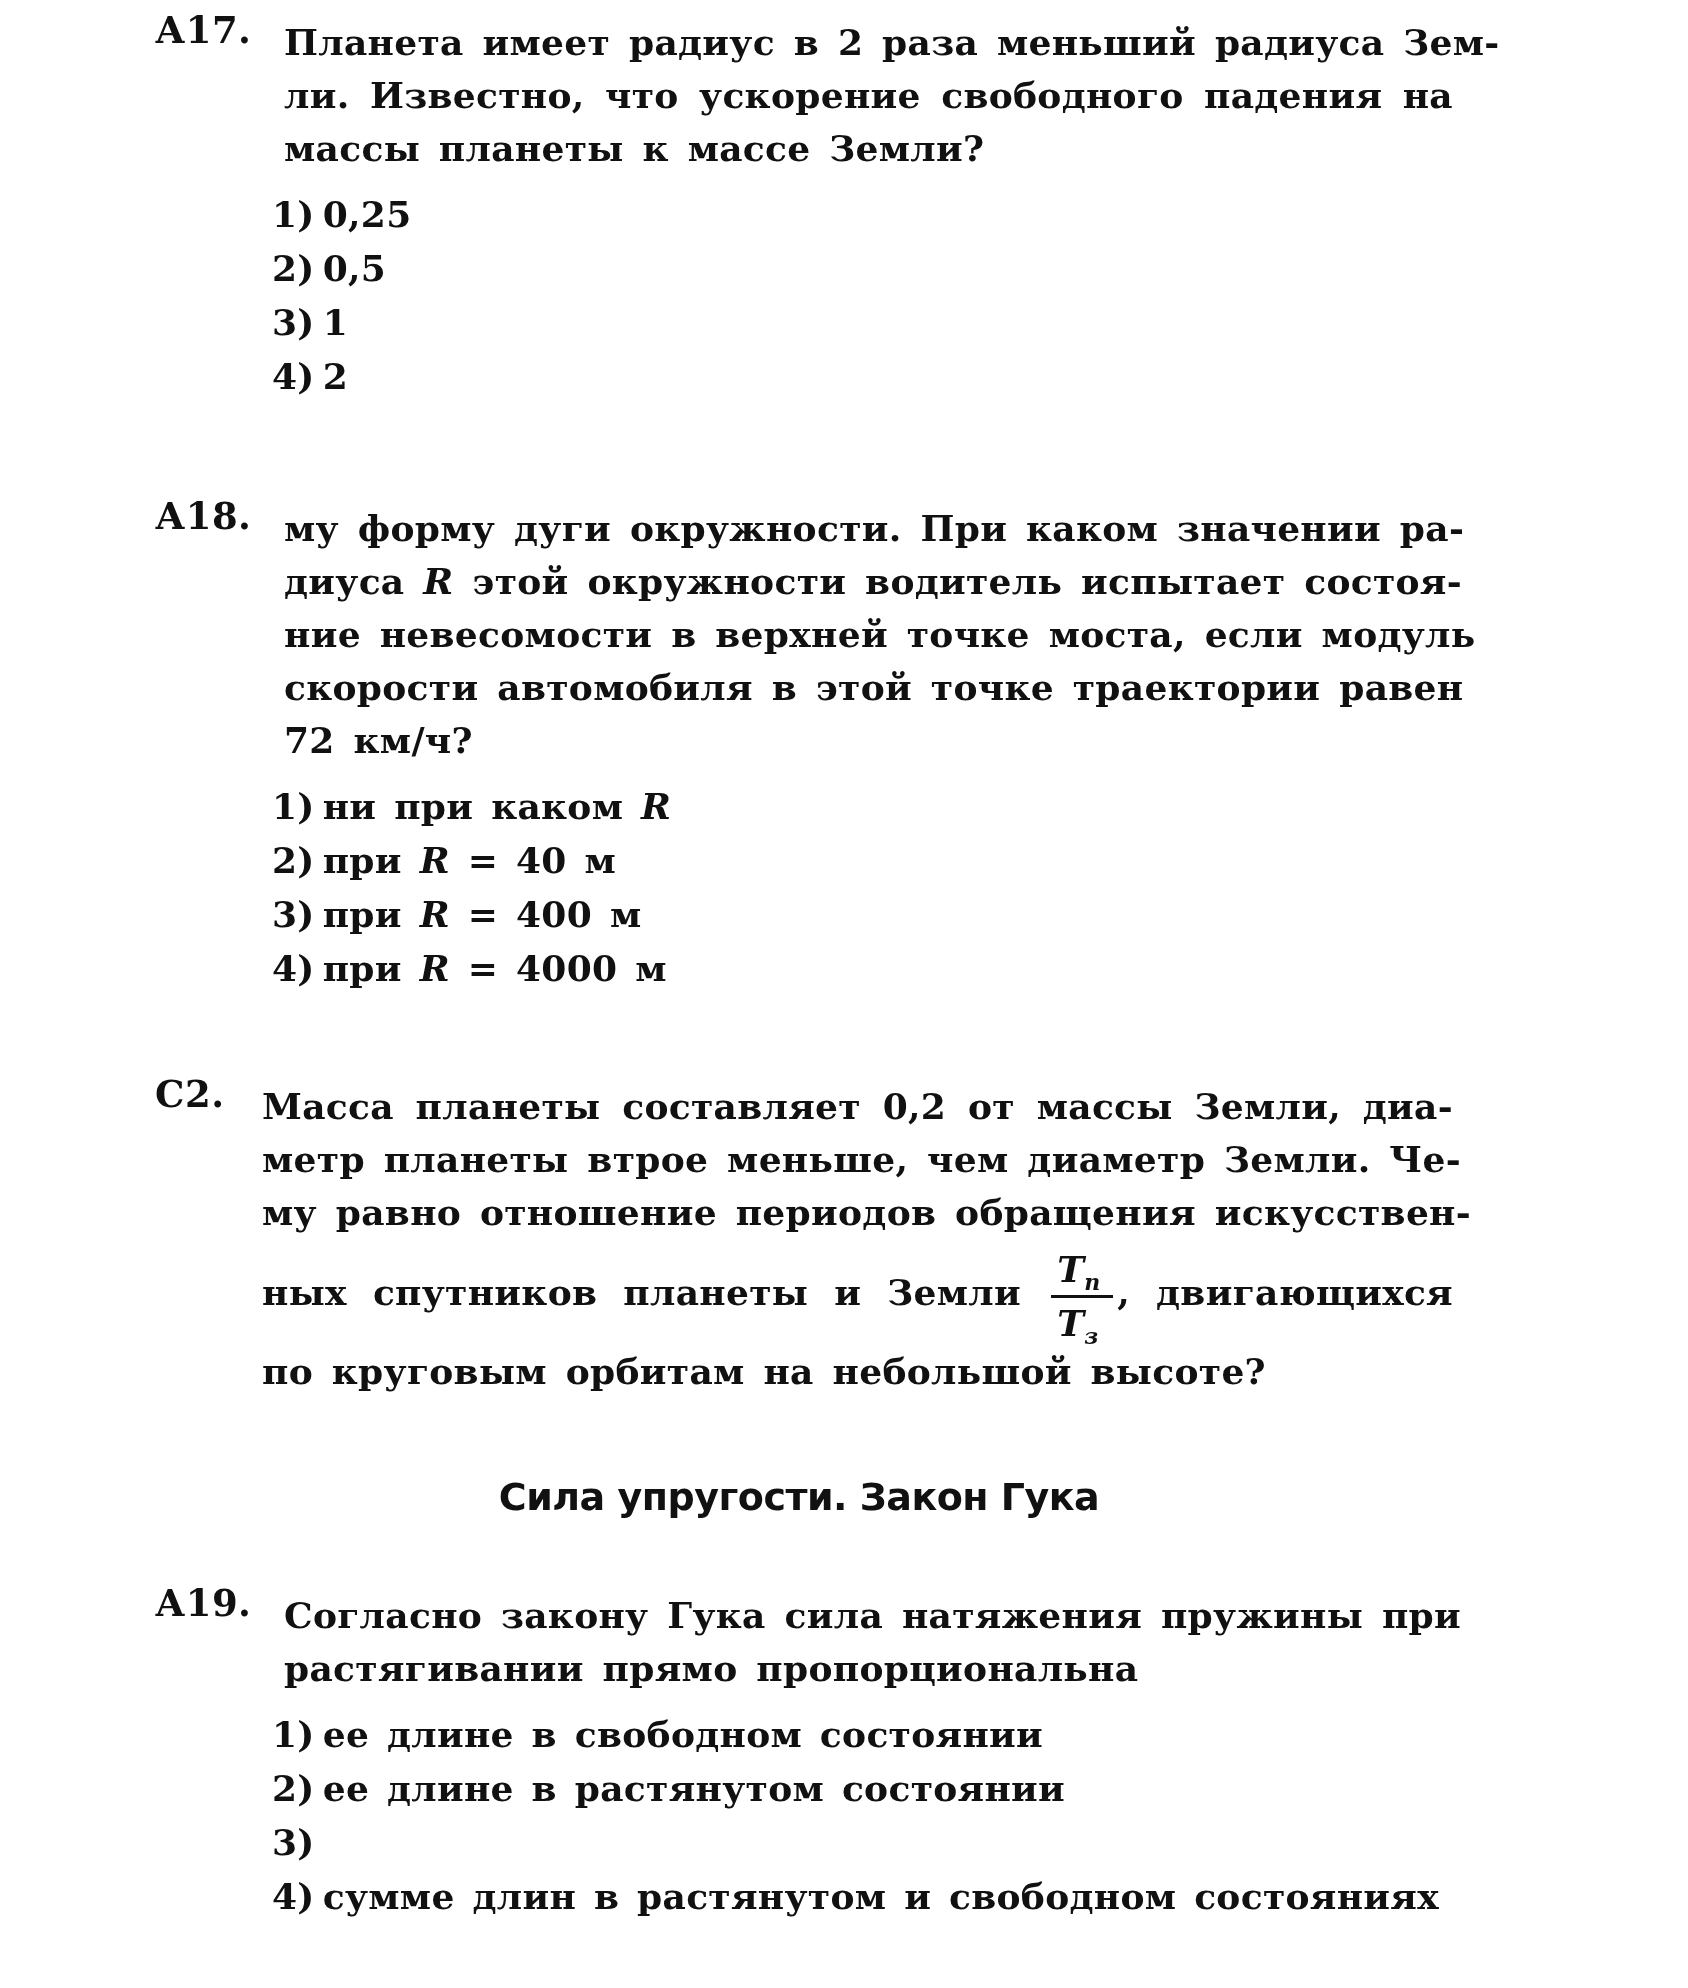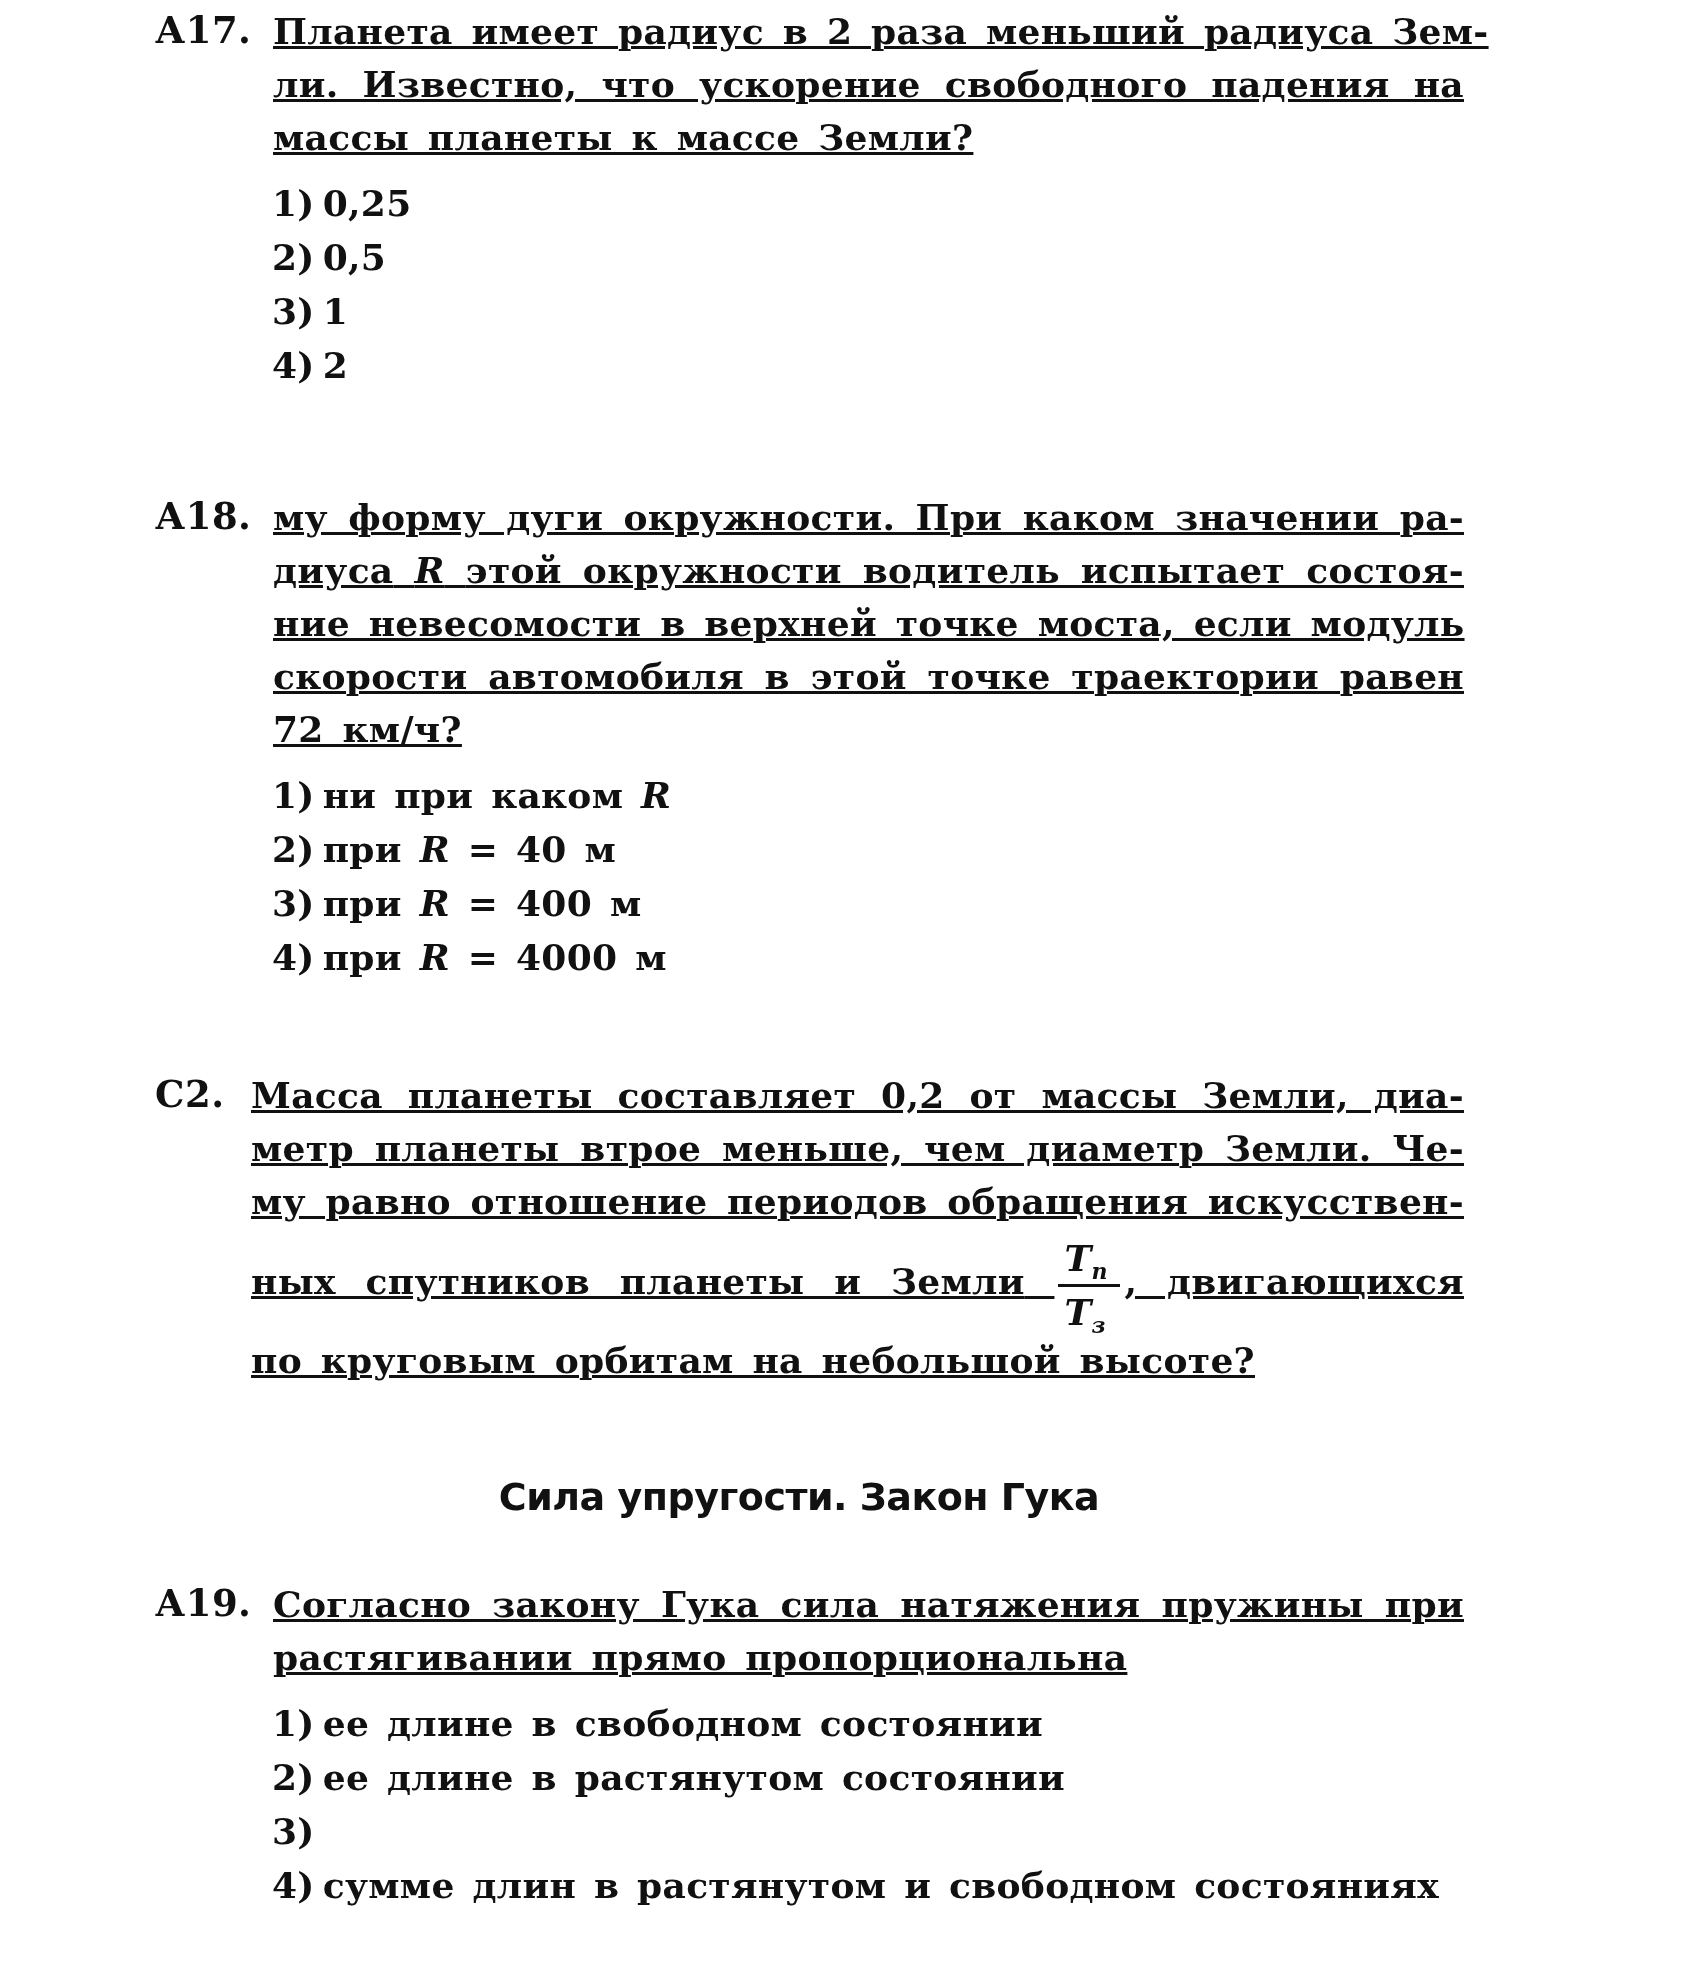--- a/index.html
+++ b/index.html
@@ -41,22 +41,21 @@
     }
     .task-a .task-body { left: 117px; }
     .task-c .task-body { left: 95px; }
     .para {
       font-size: 36px;
       line-height: 53px;
       text-align: justify;
       text-align-last: left;
       word-spacing: 6px;
       letter-spacing: 0.3px;
-      margin: 1px;
-      text-decoration: underline;
+      margin: 12px;
     }
     .para .line {
       display: block;
       text-align: justify;
       text-align-last: justify;
       white-space: nowrap;
     }
     .para .line.last {
       text-align-last: left;
     }

